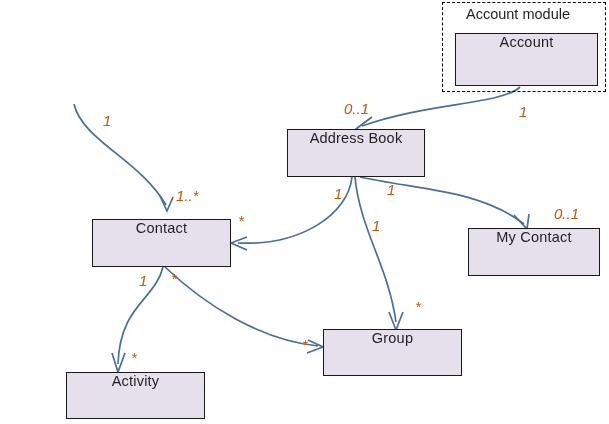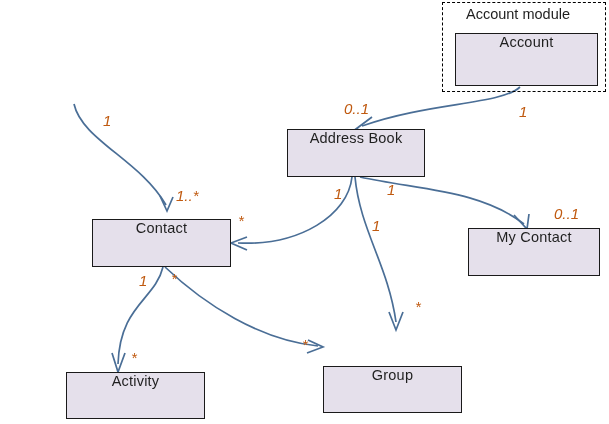--- a/index.html
+++ b/index.html
@@ -128,21 +128,21 @@
   </div>
 
   <div class="uml-box" style="left:287px; top:129px; width:138px; height:48px;">
     <span>Address Book</span>
   </div>
 
   <div class="uml-box" style="left:468px; top:228px; width:132px; height:48px;">
     <span>My Contact</span>
   </div>
 
-  <div class="uml-box" style="left:323px; top:329px; width:139px; height:47px;margin-top:37px;">
+  <div class="uml-box" style="left:323px; top:329px; width:139px; height:47px;">
     <span>Group</span>
   </div>
 
   <div class="uml-box" style="left:66px; top:372px; width:139px; height:47px;">
     <span>Activity</span>
   </div>
 
   <div class="mult" style="left:103px; top:112px;">1</div>
 
   <div class="mult" style="left:176px; top:187px;">1..*</div>

